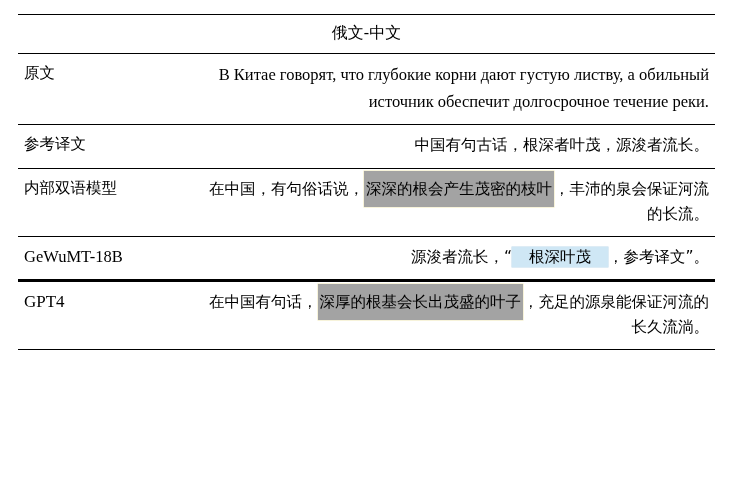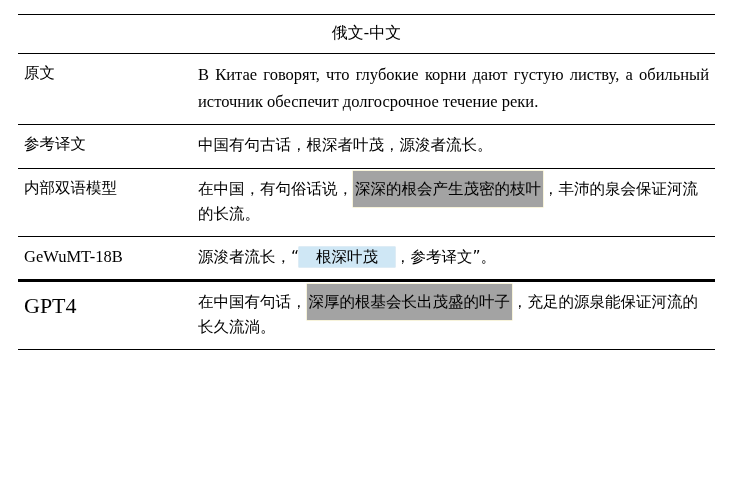--- a/index.html
+++ b/index.html
@@ -74,20 +74,21 @@
     padding: 9px 2px;
     box-shadow: 0 0 0 0.5px #efe7b4;
   }
   .hl-blue {
     background: #cfe7f5;
     padding: 1px 17px;
     box-shadow: 0 0 0 0.5px #bcd9ea;
   }
   .cell-inner {
     display: block;
+    text-align: right;
   }
   .label-serif {
     font-family: "Liberation Serif", serif;
     margin-left: 12px;
   }
 </style>
 </head>
 <body>
 
 <div class="page">
@@ -149,21 +150,21 @@
 
       <tr>
         <td class="hline" colspan="2"></td>
       </tr>
 
       <tr>
         <td class="hline" colspan="2"></td>
       </tr>
 
       <tr>
-        <td class="col-label label-serif" style="font-size:22px;">GPT4</td>
+        <td class="col-label label-serif" style="font-size:17px;">GPT4</td>
         <td class="col-text cjk">
             <span class="cell-inner"><span>在中国有句话，</span><span class="hl-yellow">深厚的根基会长出茂盛的叶子</span><span>，充足的源泉能保证河流的长久流淌。</span></span>
           </td>
       </tr>
       <tr>
         <td class="hline hline-thick" colspan="2"></td>
       </tr>
     </tbody>
   </table>
 </div>

